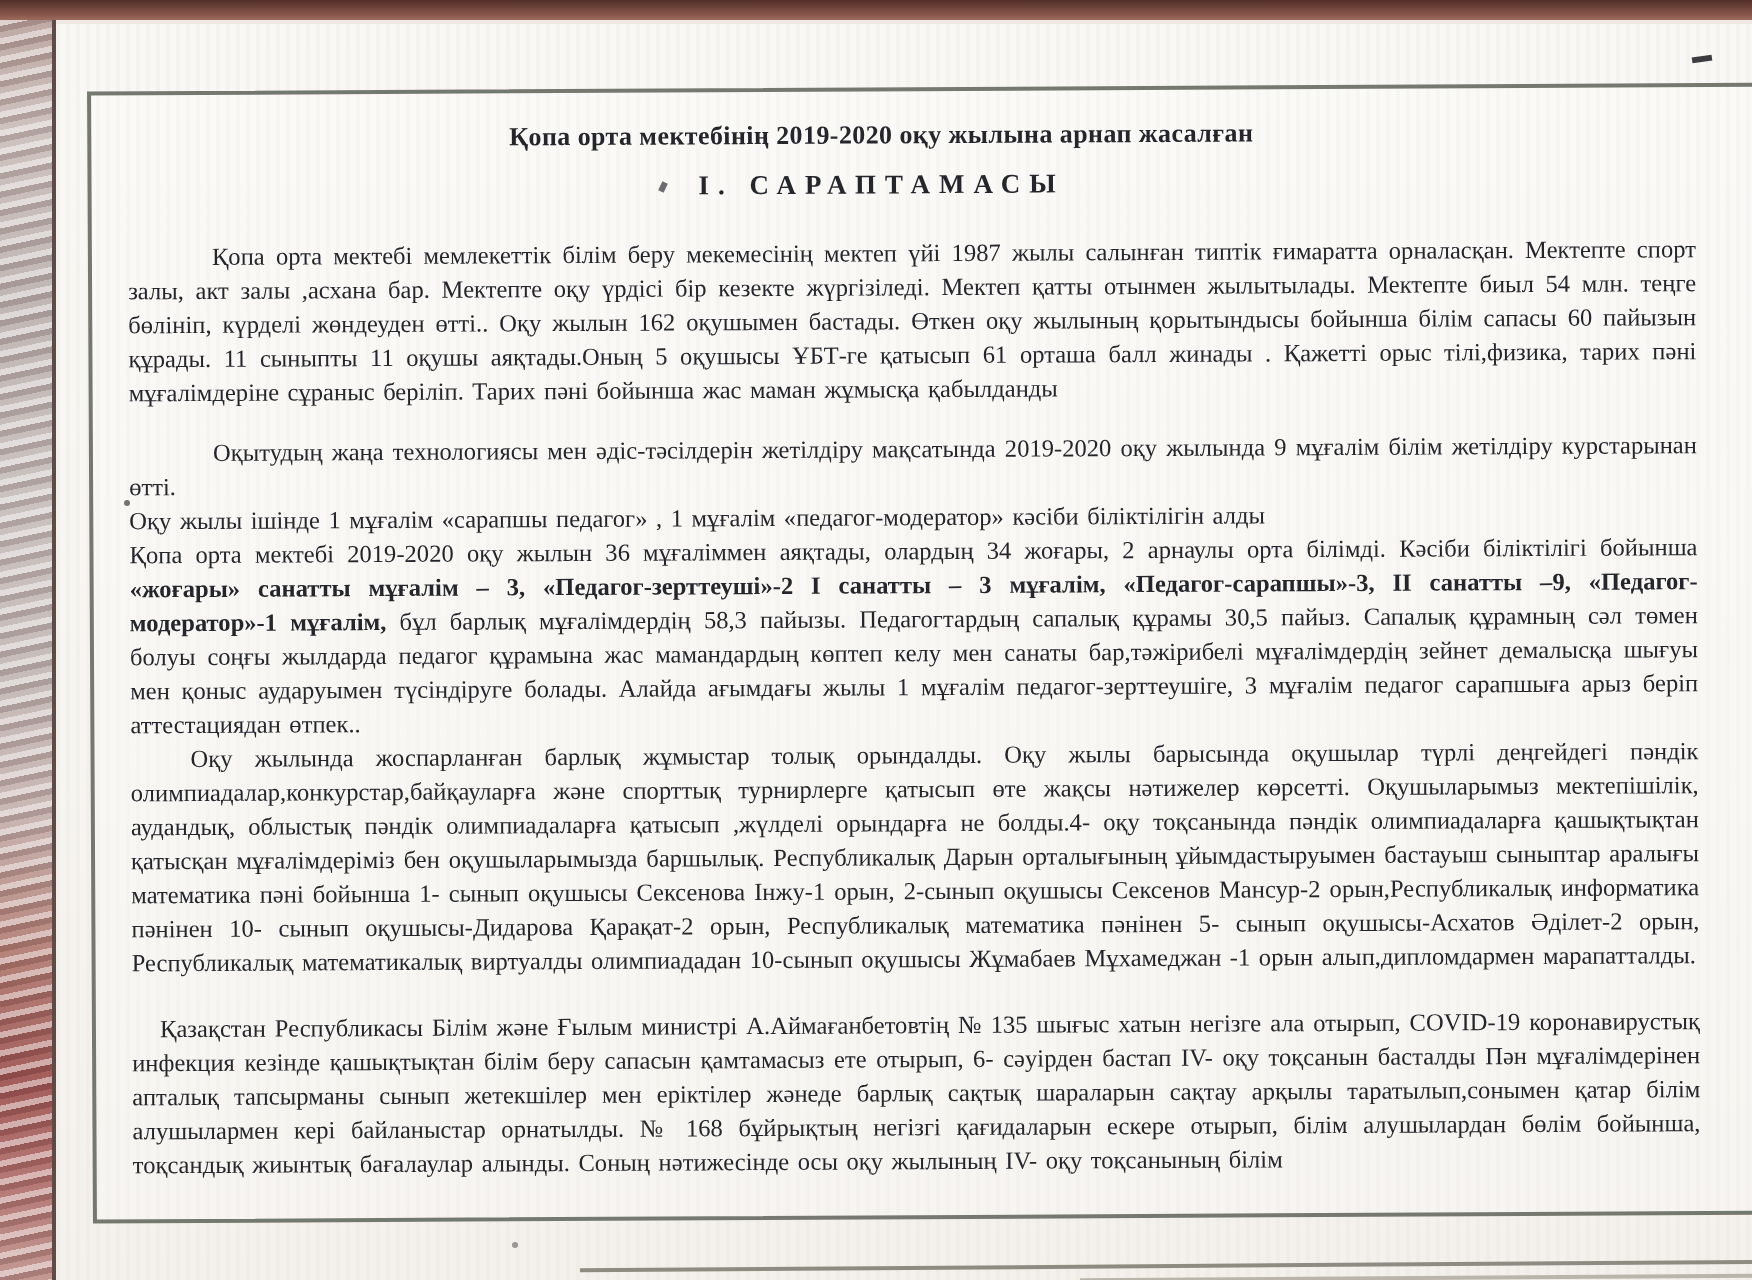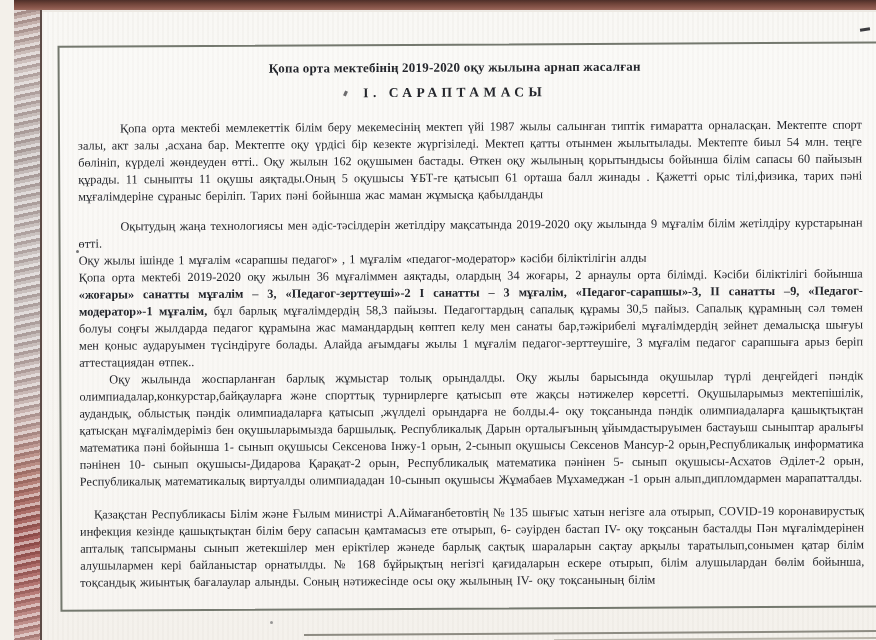--- a/index.html
+++ b/index.html
@@ -1,21 +1,21 @@
 <!DOCTYPE html>
 <html><head>
 <meta charset="utf-8">
 <style>
   html,body{margin:0;padding:0;}
   body{
     width:876px;height:640px;overflow:hidden;position:relative;
     background:#f3f0ea;
     font-family:"Liberation Serif","DejaVu Serif",serif;
   }
-  .scan{position:absolute;inset:0;margin-left:14px;}
+  .scan{position:absolute;inset:0;}
 
   
   .top-strip{
     position:absolute;left:0;top:0;width:876px;height:10px;
     background:linear-gradient(180deg,#4e2f29 0%,#6d4238 35%,#8a574c 75%,#9c6a5d 100%);
   }
   .top-gap{
     position:absolute;left:0;top:10px;width:876px;height:7px;
     background:linear-gradient(180deg,#efece7,#e6e2da 60%,#d9d5cc 100%);
   }

